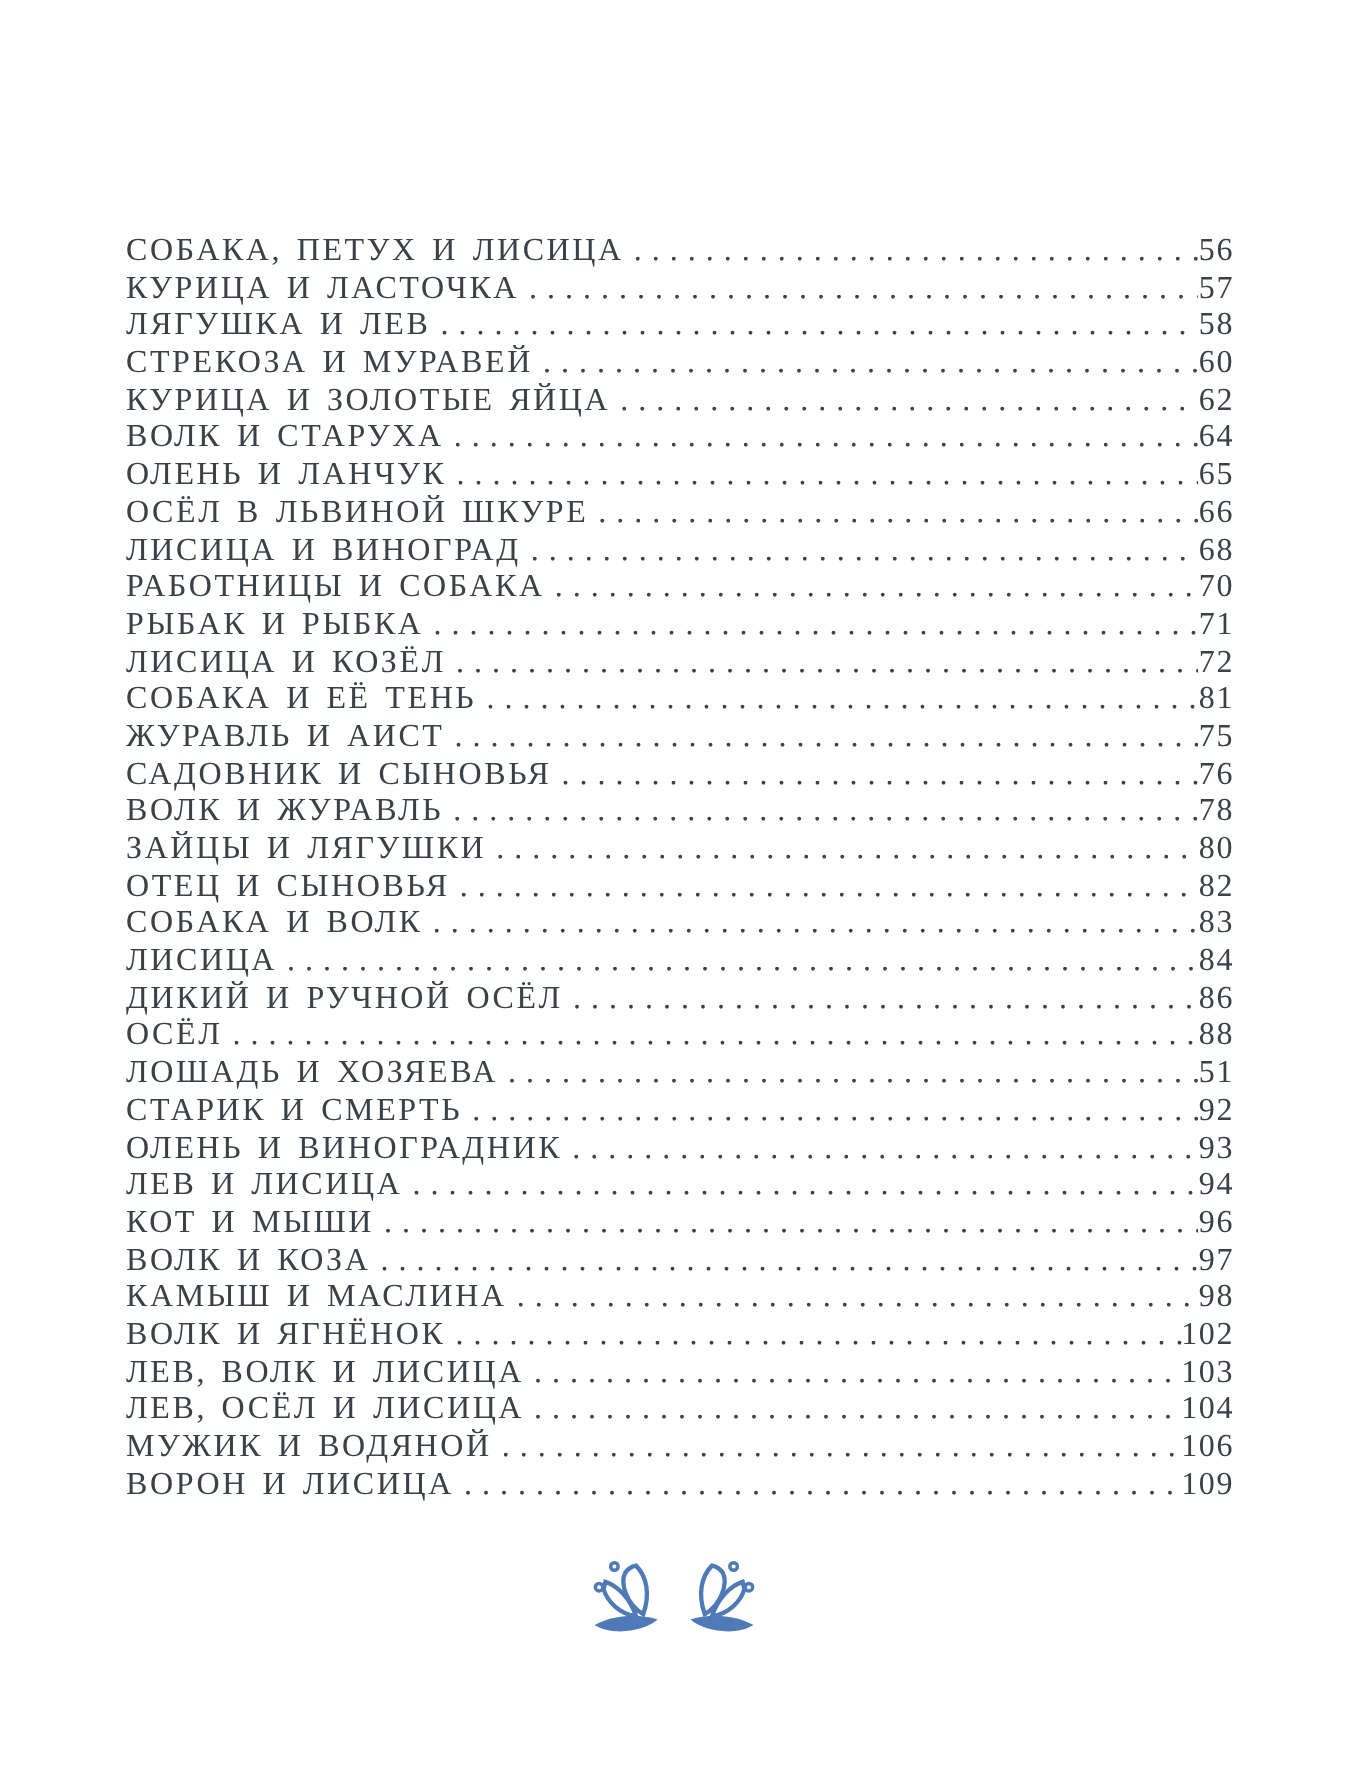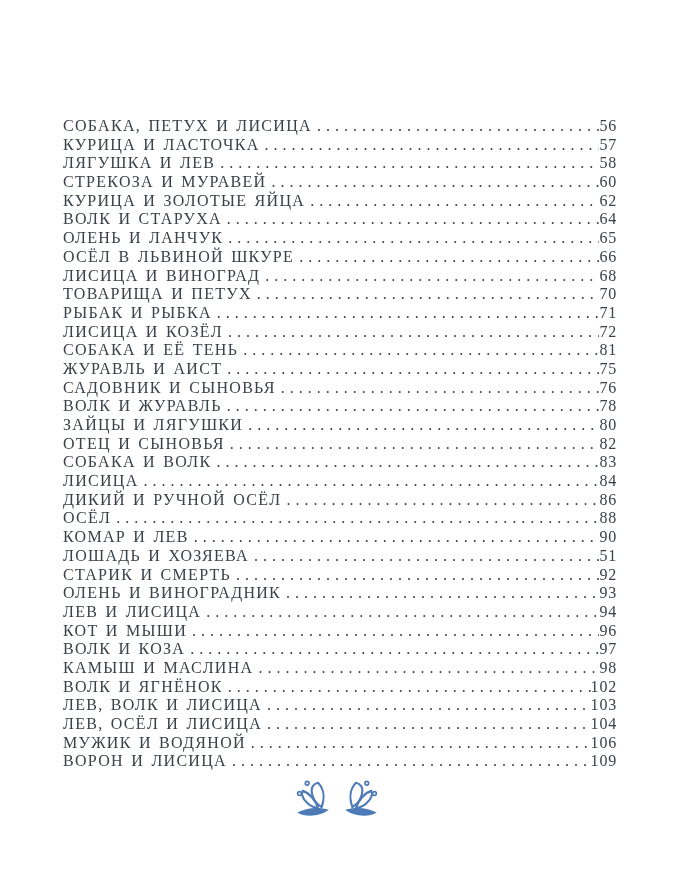--- a/index.html
+++ b/index.html
@@ -120,21 +120,21 @@
       <span class="toc-page">66</span>
     </div>
 
     <div class="toc-row">
       <span class="toc-title">ЛИСИЦА И ВИНОГРАД</span>
       <span class="toc-dots"></span>
       <span class="toc-page">68</span>
     </div>
 
     <div class="toc-row">
-      <span class="toc-title">ТОВАРИЩА И ПЕТУХ</span>
+      <span class="toc-title">РАБОТНИЦЫ И СОБАКА</span>
       <span class="toc-dots"></span>
       <span class="toc-page">70</span>
     </div>
 
     <div class="toc-row">
       <span class="toc-title">РЫБАК И РЫБКА</span>
       <span class="toc-dots"></span>
       <span class="toc-page">71</span>
     </div>
 
@@ -197,25 +197,20 @@
       <span class="toc-dots"></span>
       <span class="toc-page">86</span>
     </div>
 
     <div class="toc-row">
       <span class="toc-title">ОСЁЛ</span>
       <span class="toc-dots"></span>
       <span class="toc-page">88</span>
     </div>
 
-    <div class="toc-row">
-      <span class="toc-title">КОМАР И ЛЕВ</span>
-      <span class="toc-dots"></span>
-      <span class="toc-page">90</span>
-    </div>
 
     <div class="toc-row">
       <span class="toc-title">ЛОШАДЬ И ХОЗЯЕВА</span>
       <span class="toc-dots"></span>
       <span class="toc-page">51</span>
     </div>
 
     <div class="toc-row">
       <span class="toc-title">СТАРИК И СМЕРТЬ</span>
       <span class="toc-dots"></span>

